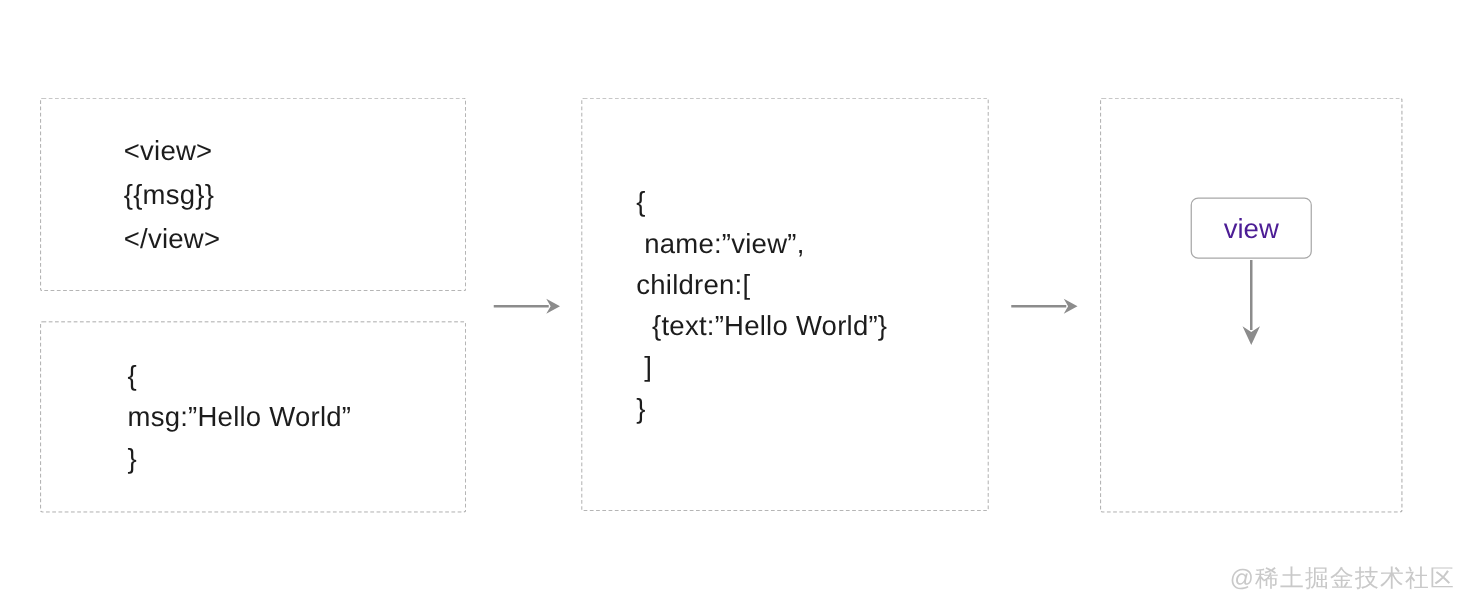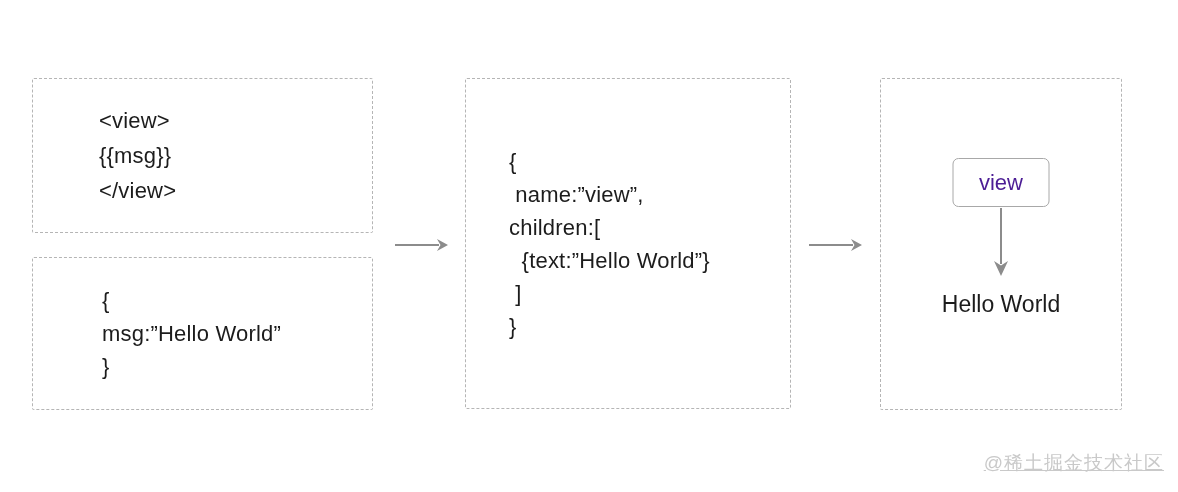--- a/index.html
+++ b/index.html
@@ -84,21 +84,20 @@
     font-size: 23px;
     color: #1c1c1c;
   }
   .watermark {
     position: absolute;
     right: 14px;
     top: 450px;
     font-size: 19px;
     color: #c9c9c9;
     letter-spacing: 1px;
-    text-decoration: underline;
   }
 </style>
 </head>
 <body>
 
 <div class="canvas">
 
   <div class="dashed-box box-template">
     <pre class="code">&lt;view&gt;
 {{msg}}
@@ -131,18 +130,17 @@
   </svg>
 
   <div class="dashed-box box-render">
     <div class="node-chip">
       <span>view</span>
     </div>
     <svg class="v-arrow" viewBox="0 0 18 70">
       <line x1="9" y1="0" x2="9" y2="56" stroke="#8c8c8c" stroke-width="2"></line>
       <path d="M2,53 L9,68 L16,53 L9,57.5 Z" fill="#8c8c8c"></path>
     </svg>
-    <div class="rendered-text">Hello World</div>
   </div>
 
   <div class="watermark">@稀土掘金技术社区</div>
 
 </div>
 
 </body></html>

